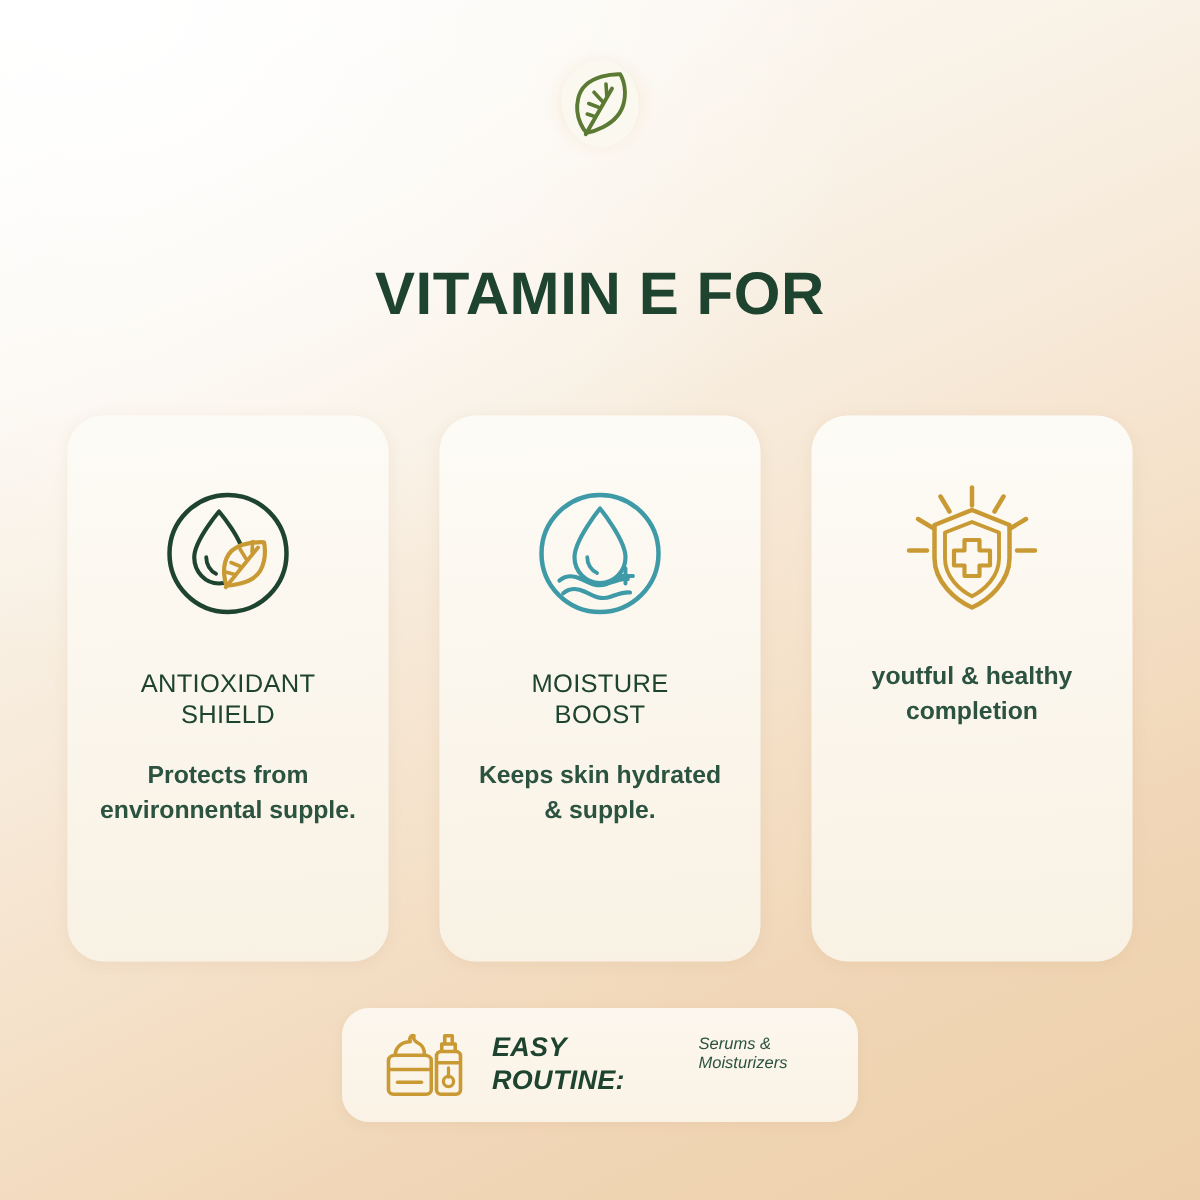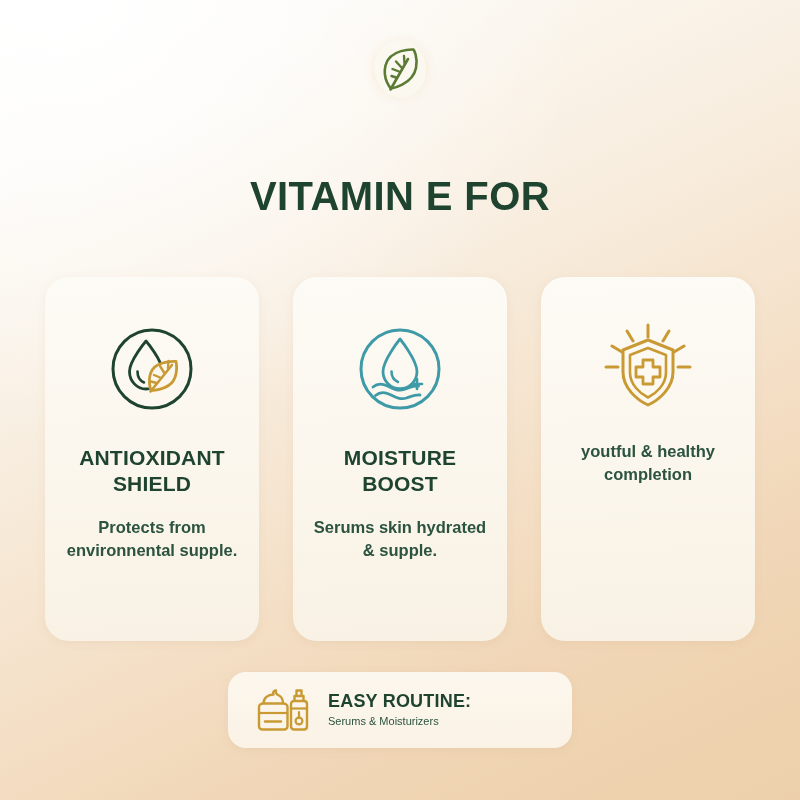--- a/index.html
+++ b/index.html
@@ -110,22 +110,22 @@
   }
   .card-icon {
     height: 104px;
     display: flex;
     align-items: center;
     justify-content: center;
   }
   .card-title {
     margin-top: 24px;
     color: #1e4430;
-    font-size: 21px;
-    font-weight: 700;
+    font-size: 17px;
+    font-weight: 400;
     line-height: 1.24;
     text-align: center;
     text-transform: uppercase;
     letter-spacing: 0.2px;
   }
   .card-desc {
     margin-top: 19px;
     color: #2c5340;
     font-size: 16.5px;
     font-weight: 700;
@@ -149,23 +149,24 @@
     padding-left: 22px;
     gap: 16px;
   }
   .banner-icon {
     flex: 0 0 auto;
     display: flex;
     align-items: center;
   }
   .banner-text {
     display: flex;
-    flex-direction: column;
+    flex-direction: row;
     align-items: flex-start;
     line-height: 1.22;
+    font-style: italic;
   }
   .banner-title {
     color: #1e4430;
     font-size: 18px;
     font-weight: 700;
     letter-spacing: 0.2px;
     text-transform: uppercase;
   }
   .banner-sub {
     color: #2c5340;
@@ -234,21 +235,21 @@
           <path d="M25.5 76.5C29.5 73 35 73 40 75.5C45.5 78.3 50.5 81 56.5 79C62.5 77 66 75.5 70 76" stroke="#3f9aa8" stroke-width="2.8" stroke-linecap="round" fill="none"></path>
           <path d="M67 60V70" stroke="#3f9aa8" stroke-width="2.6" stroke-linecap="round"></path>
           <path d="M62 65H72" stroke="#3f9aa8" stroke-width="2.6" stroke-linecap="round"></path>
         </svg>
       </div>
       <div class="card-title">
         <span>MOISTURE</span><br>
         <span>BOOST</span>
       </div>
       <div class="card-desc">
-        <span>Serums skin hydrated</span><br>
+        <span>Keeps skin hydrated</span><br>
         <span>&amp; supple.</span>
       </div>
     </div>
 
     <div class="card">
       <div class="card-icon">
         <svg width="104" height="104" viewBox="0 0 104 104" fill="none">
           <g stroke="#c99a33" stroke-width="3" stroke-linecap="round">
             <path d="M52 8V20"></path>
             <path d="M31 14L37 24"></path>

